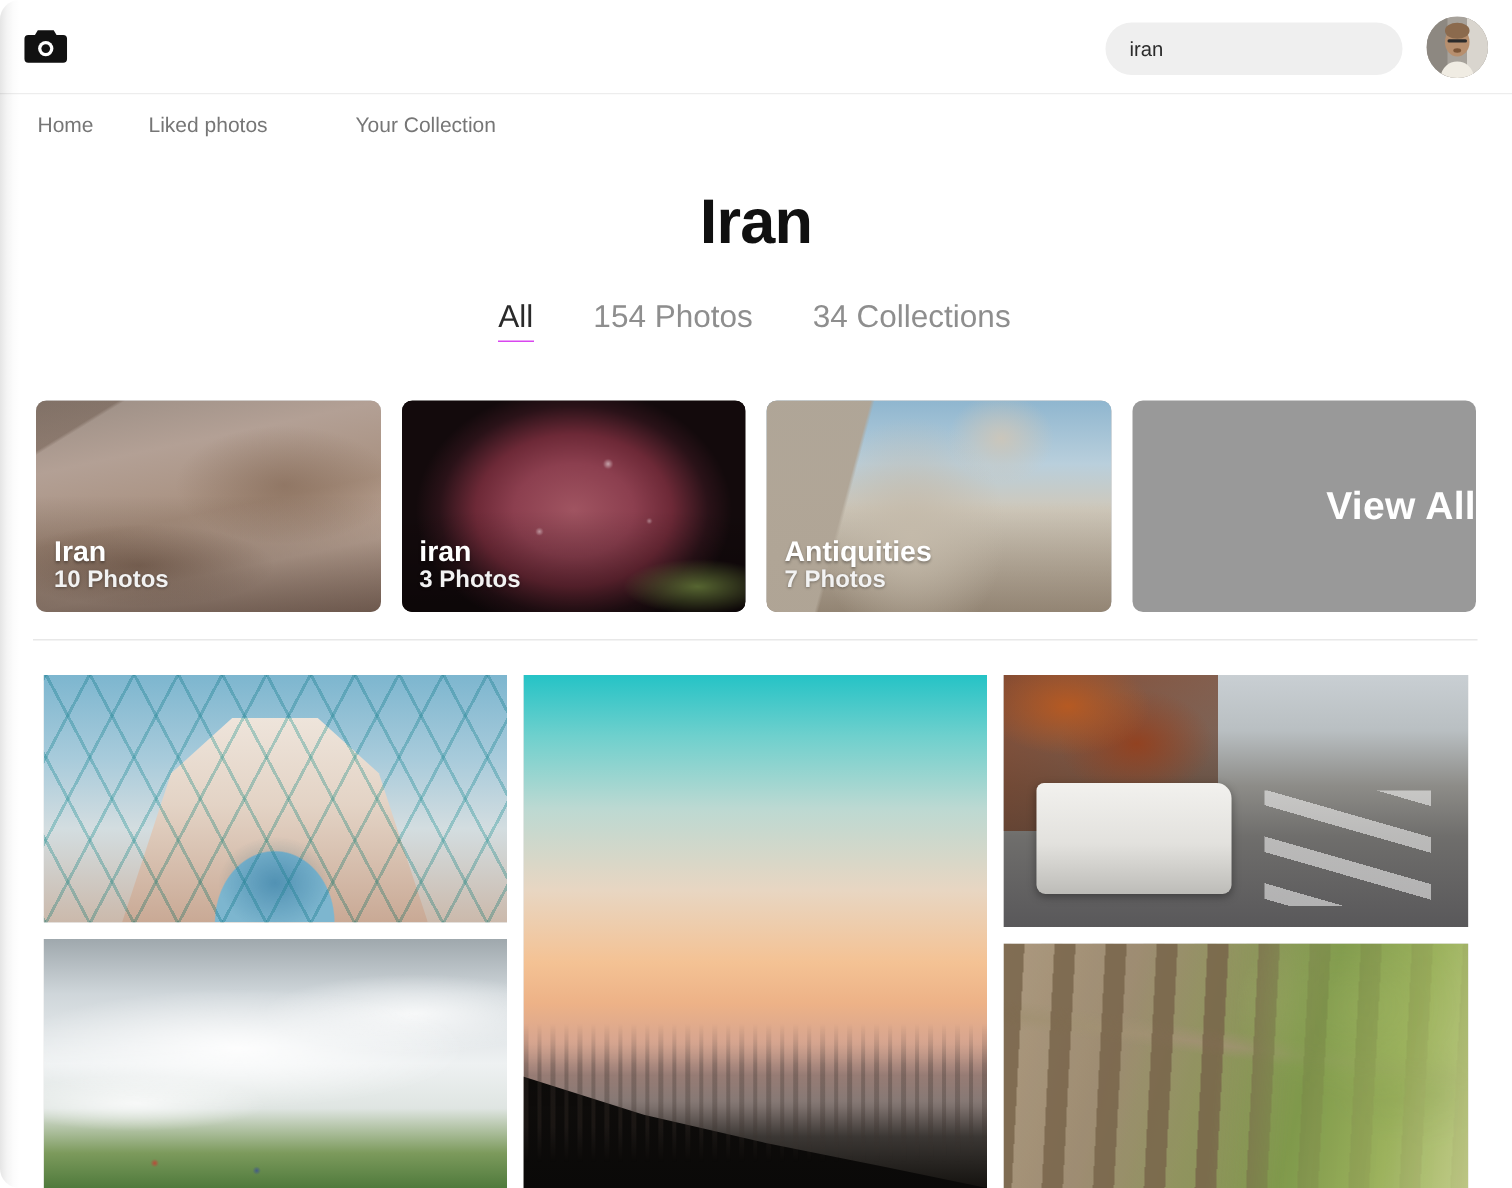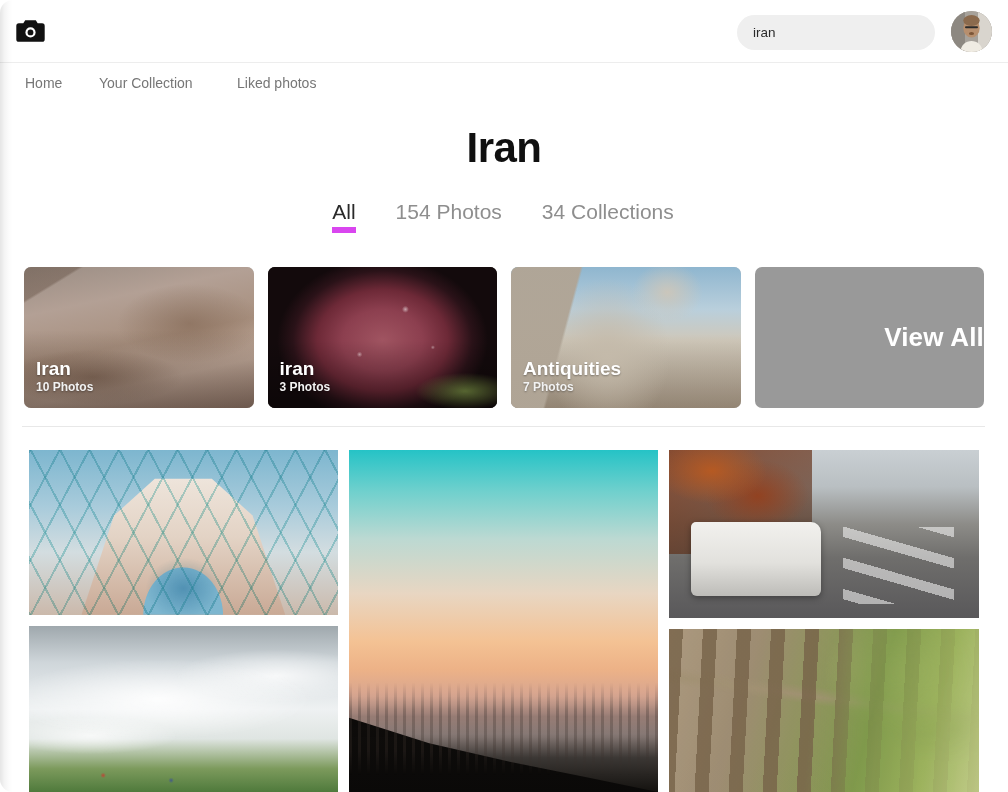--- a/index.html
+++ b/index.html
@@ -100,21 +100,21 @@
     display: inline-block;
     font-family: "Liberation Sans", sans-serif;
     font-size: 21px;
     color: #8e8e8e;
     margin: 0 20px;
     cursor: pointer;
     padding-bottom: 3px;
   }
   .tab.active {
     color: #2a2a2a;
-    border-bottom: 6px solid #d946ef;
+    border-bottom: 1px solid #d946ef;
     margin-left: 18px;
   }
 
   
   .collections {
     position: absolute; left: 24px; top: 267px;
     width: 960px; height: 141px;
     display: flex;
     gap: 14px;
   }
@@ -135,21 +135,21 @@
   .card-title {
     display: block;
     font-size: 19px;
     font-weight: bold;
     color: #ffffff;
     line-height: 21px;
     text-shadow: 0 1px 2px rgba(0,0,0,0.35);
   }
   .card-count {
     display: block;
-    font-size: 12px;
+    font-size: 16px;
     font-weight: bold;
     color: #f2f2f2;
     line-height: 16px;
     text-shadow: 0 1px 2px rgba(0,0,0,0.35);
   }
   .card.view-all {
     background: #999999;
     display: flex;
     align-items: center;
     justify-content: flex-end;
@@ -360,22 +360,22 @@
         <ellipse cx="20.5" cy="9.5" rx="8.2" ry="5.4" fill="#8b6a4d"></ellipse>
         <rect x="14" y="15.2" width="13" height="2.1" rx="1" fill="#2b2b2b"></rect>
         <ellipse cx="20.5" cy="22.6" rx="2.6" ry="1.5" fill="#7c5638"></ellipse>
         <path d="M9 41c1.3-7.3 5.8-11 11.5-11S30.7 33.7 32 41z" fill="#f0ece3"></path>
       </svg>
     </div>
   </div>
 
   <div class="navbar">
     <a class="nav-link">Home</a>
+    <a class="nav-link">Liked photos</a>
     <a class="nav-link">Your Collection</a>
-    <a class="nav-link">Liked photos</a>
   </div>
 
   <h1 class="page-title">Iran</h1>
 
   <div class="tabs">
     <span class="tab active">All</span>
     <span class="tab">154 Photos</span>
     <span class="tab">34 Collections</span>
   </div>
 

